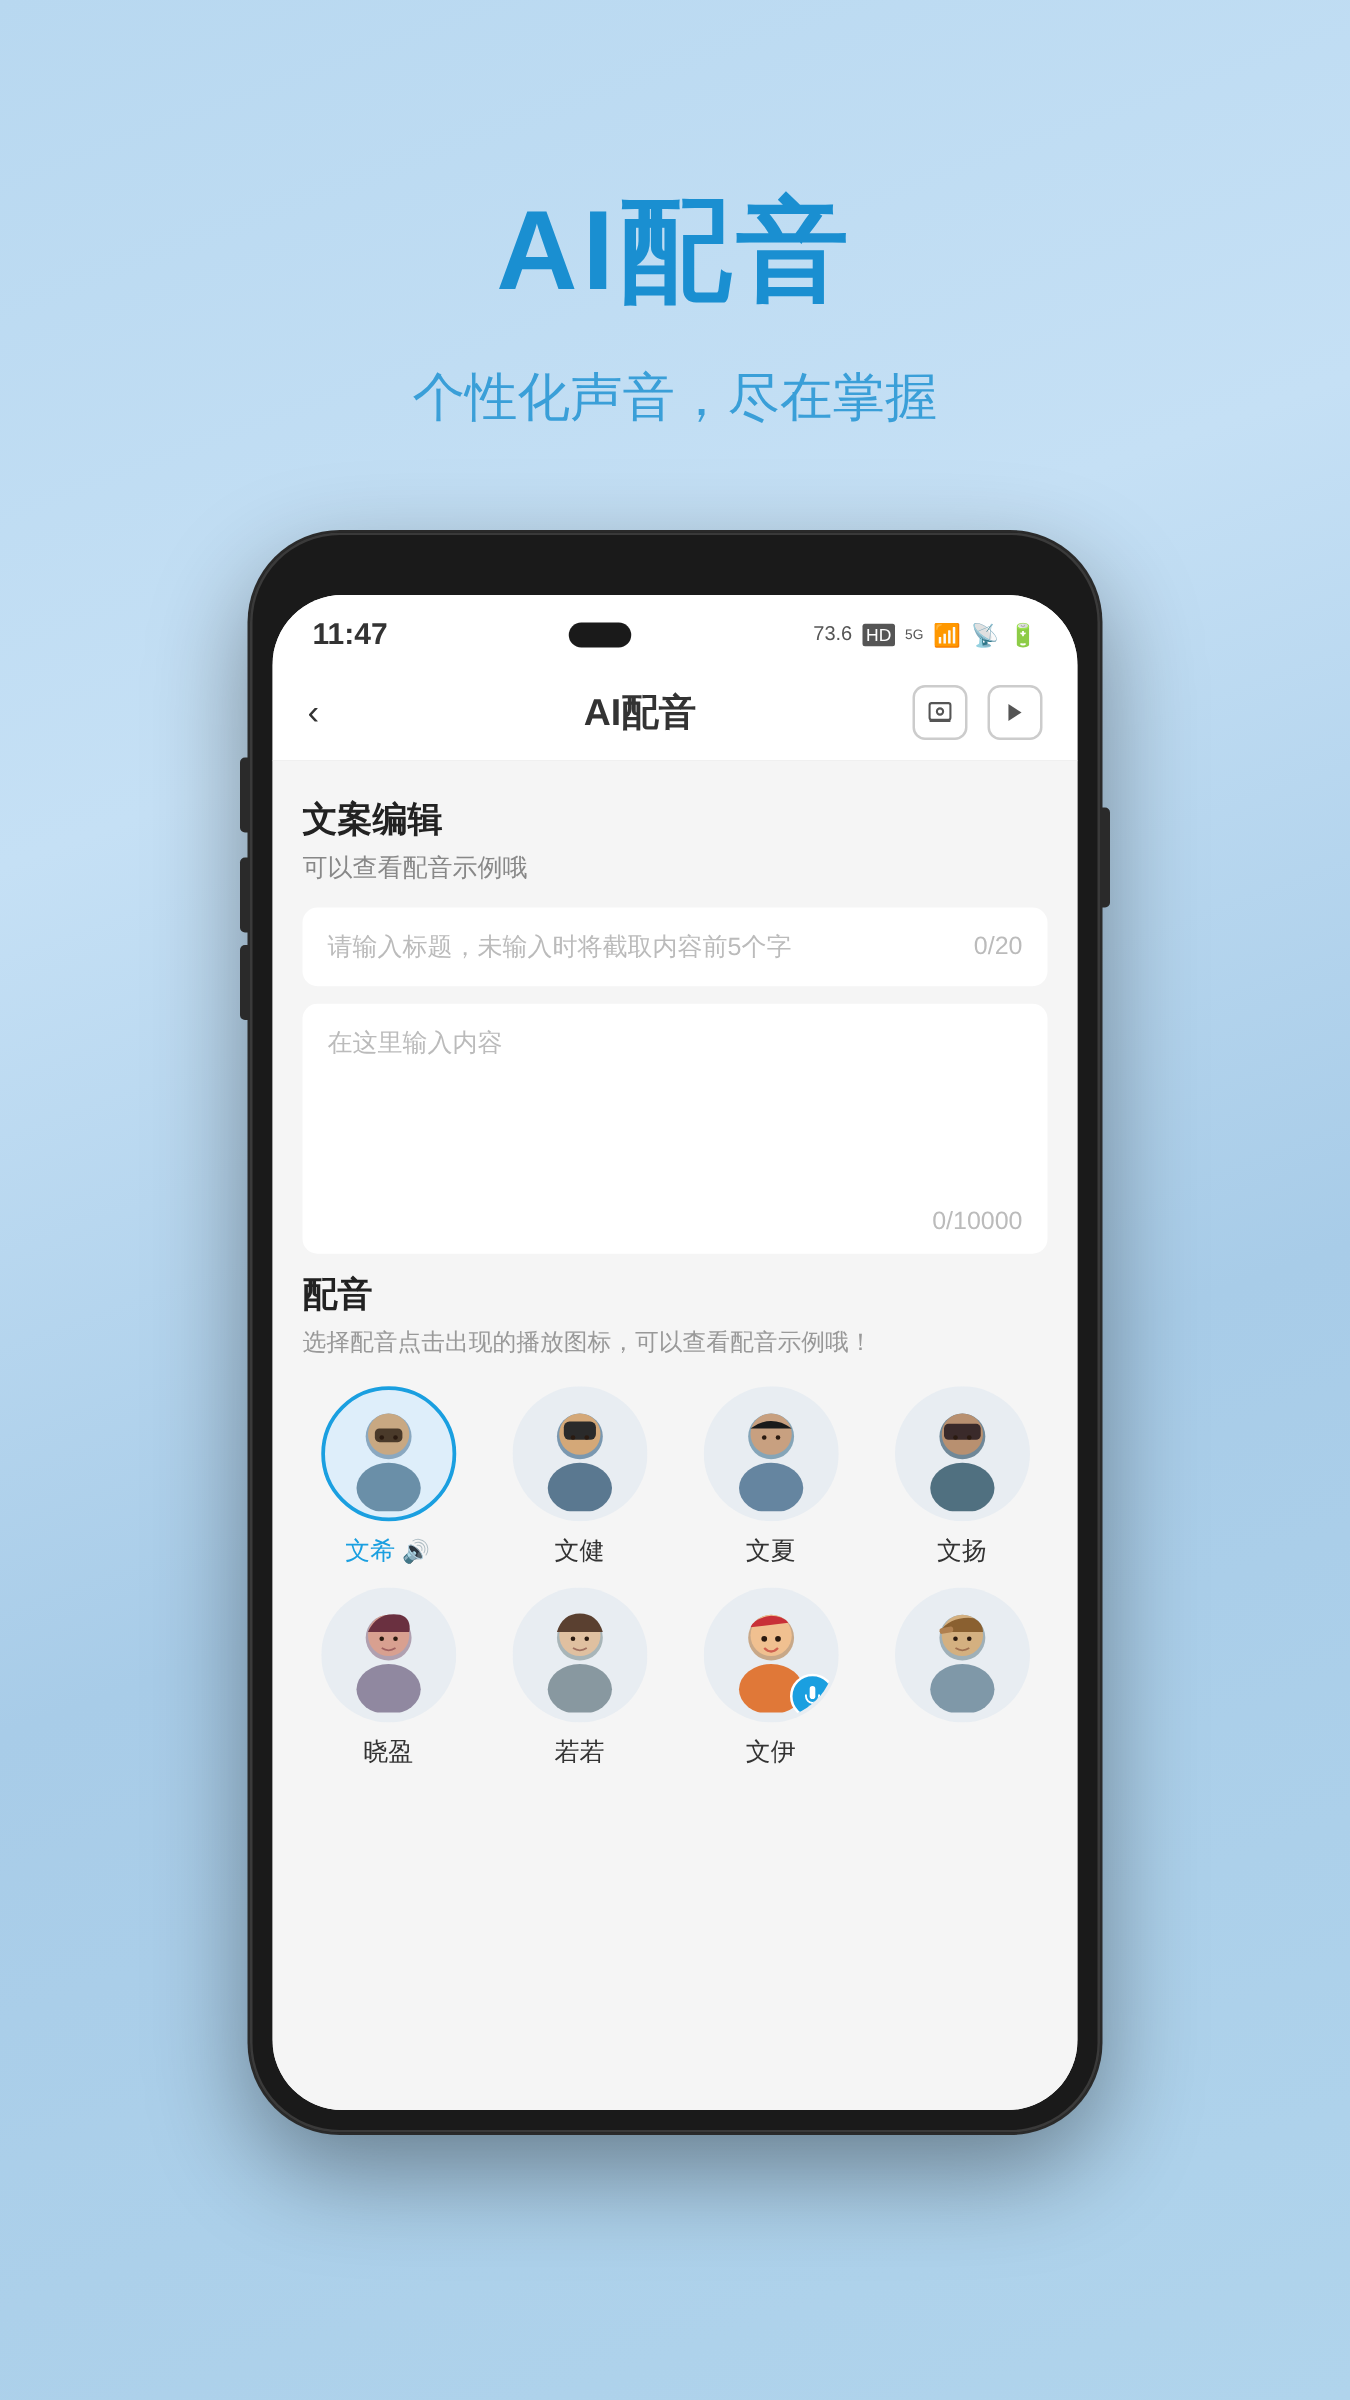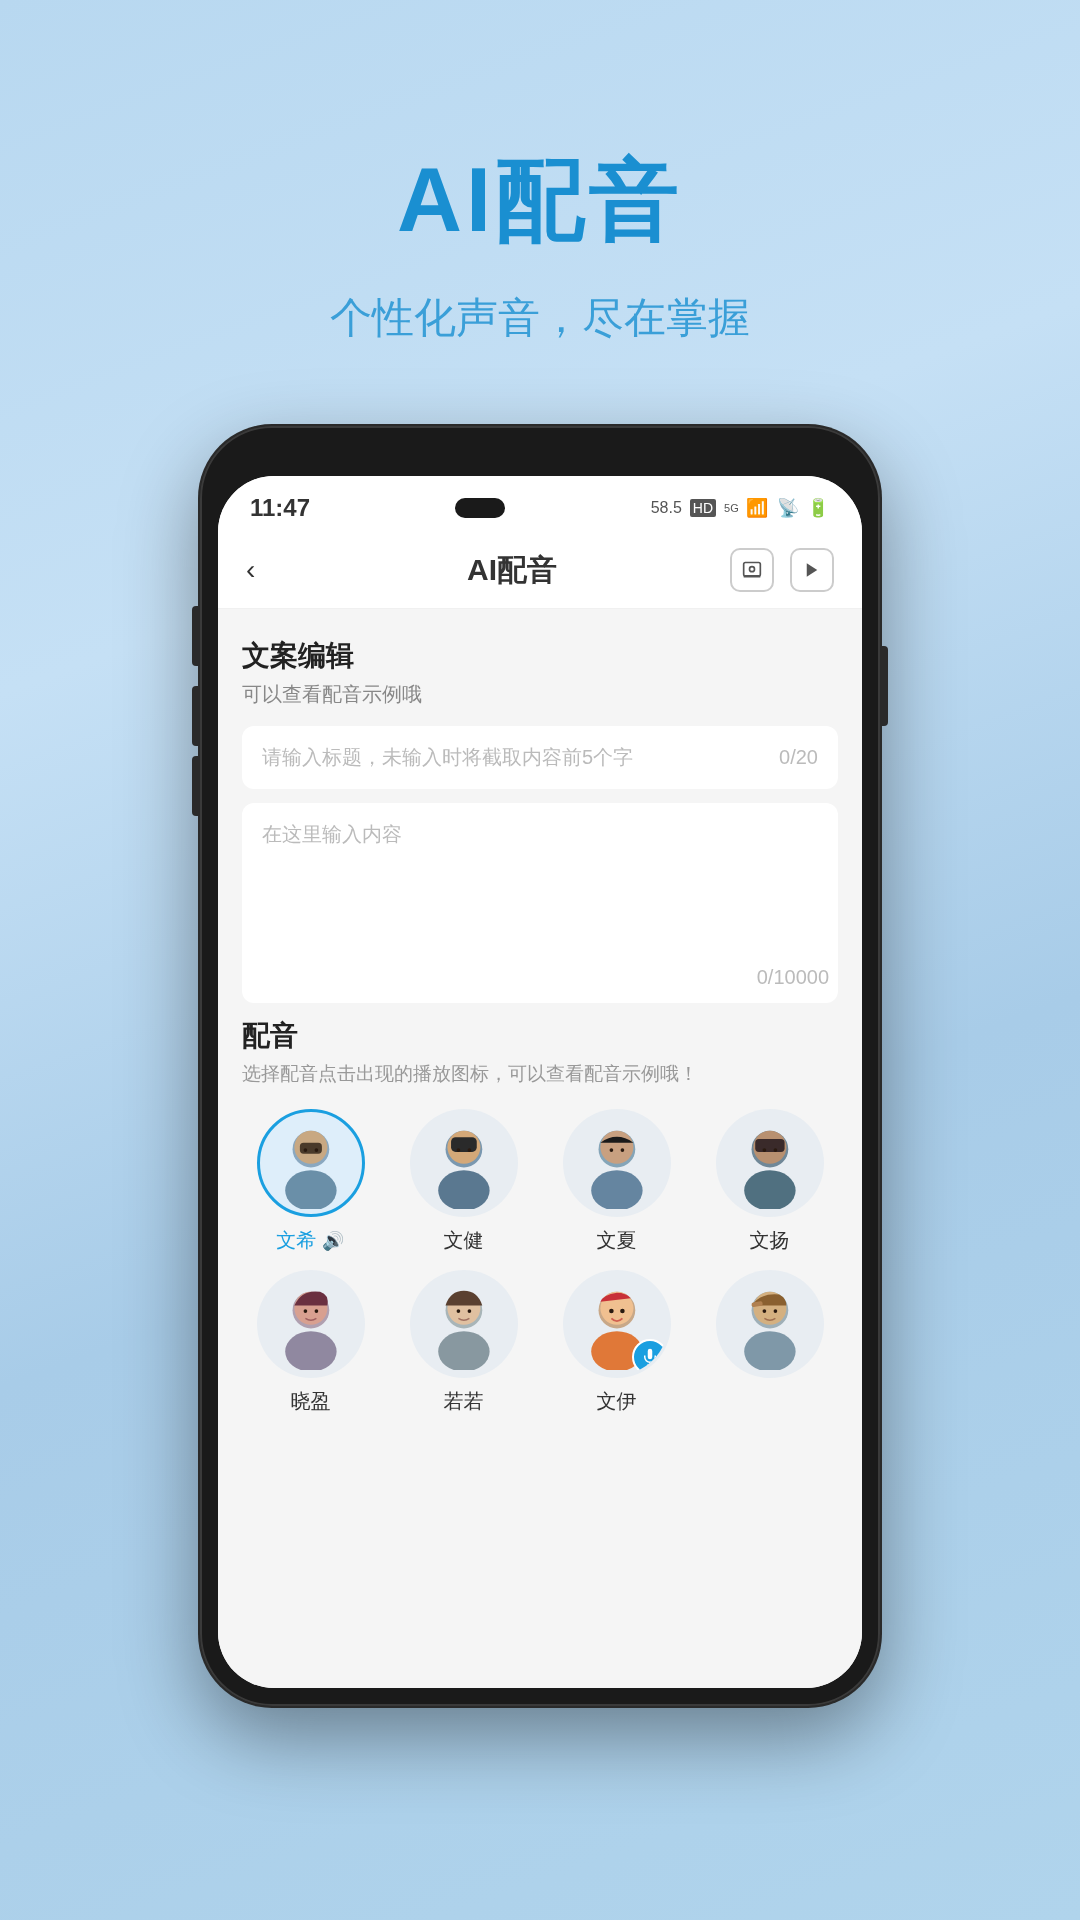--- a/index.html
+++ b/index.html
@@ -204,21 +204,21 @@
       min-height: 200px;
       position: relative;
     }
     .textarea-placeholder {
       font-size: 20px;
       color: #bbb;
     }
     .textarea-counter {
       position: absolute;
       bottom: 14px;
-      right: 9px;
+      right: 20px;
       font-size: 20px;
       color: #bbb;
     }
 
     
     .dubbing-section {
       margin-top: 10px;
     }
     .dubbing-hint {
       font-size: 19px;
@@ -303,21 +303,21 @@
 </div>
 
 <div class="phone-wrapper">
   <div class="phone-frame">
     <div class="phone-screen">
 
       <div class="status-bar">
         <span class="status-time">11:47</span>
         <div class="status-notch"></div>
         <div class="status-icons">
-          <span style="font-size:16px;color:#555;">58.5</span>
+          <span style="font-size:16px;color:#555;">73.6</span>
           <span style="font-size:14px;background:#555;color:#fff;padding:1px 3px;border-radius:2px;">HD</span>
           <span style="font-size:11px;color:#555;">5G</span>
           <span style="font-size:18px;">📶</span>
           <span style="font-size:18px;">📡</span>
           <span style="font-size:18px;">🔋</span>
         </div>
       </div>
 
       <div class="app-bar">
         <div class="back-btn">‹</div>

